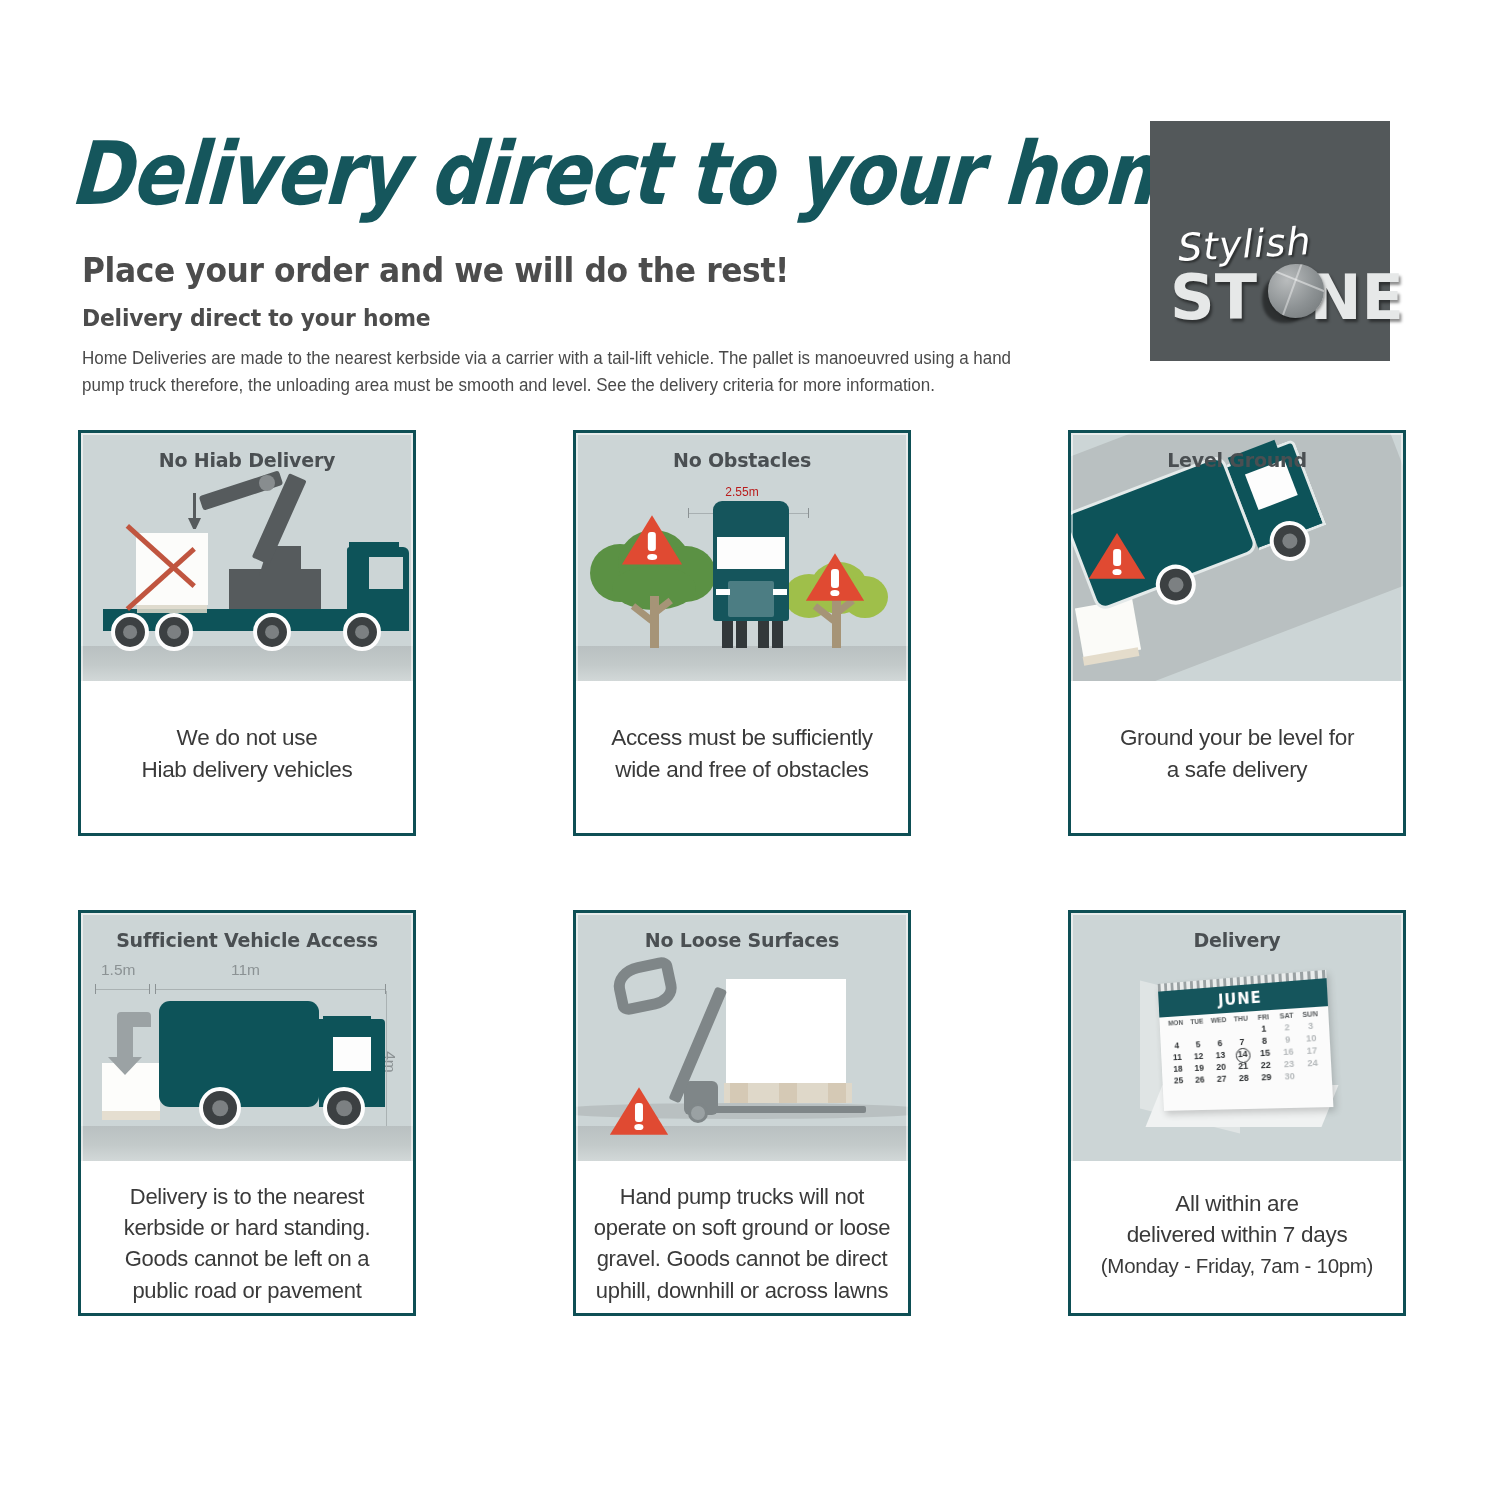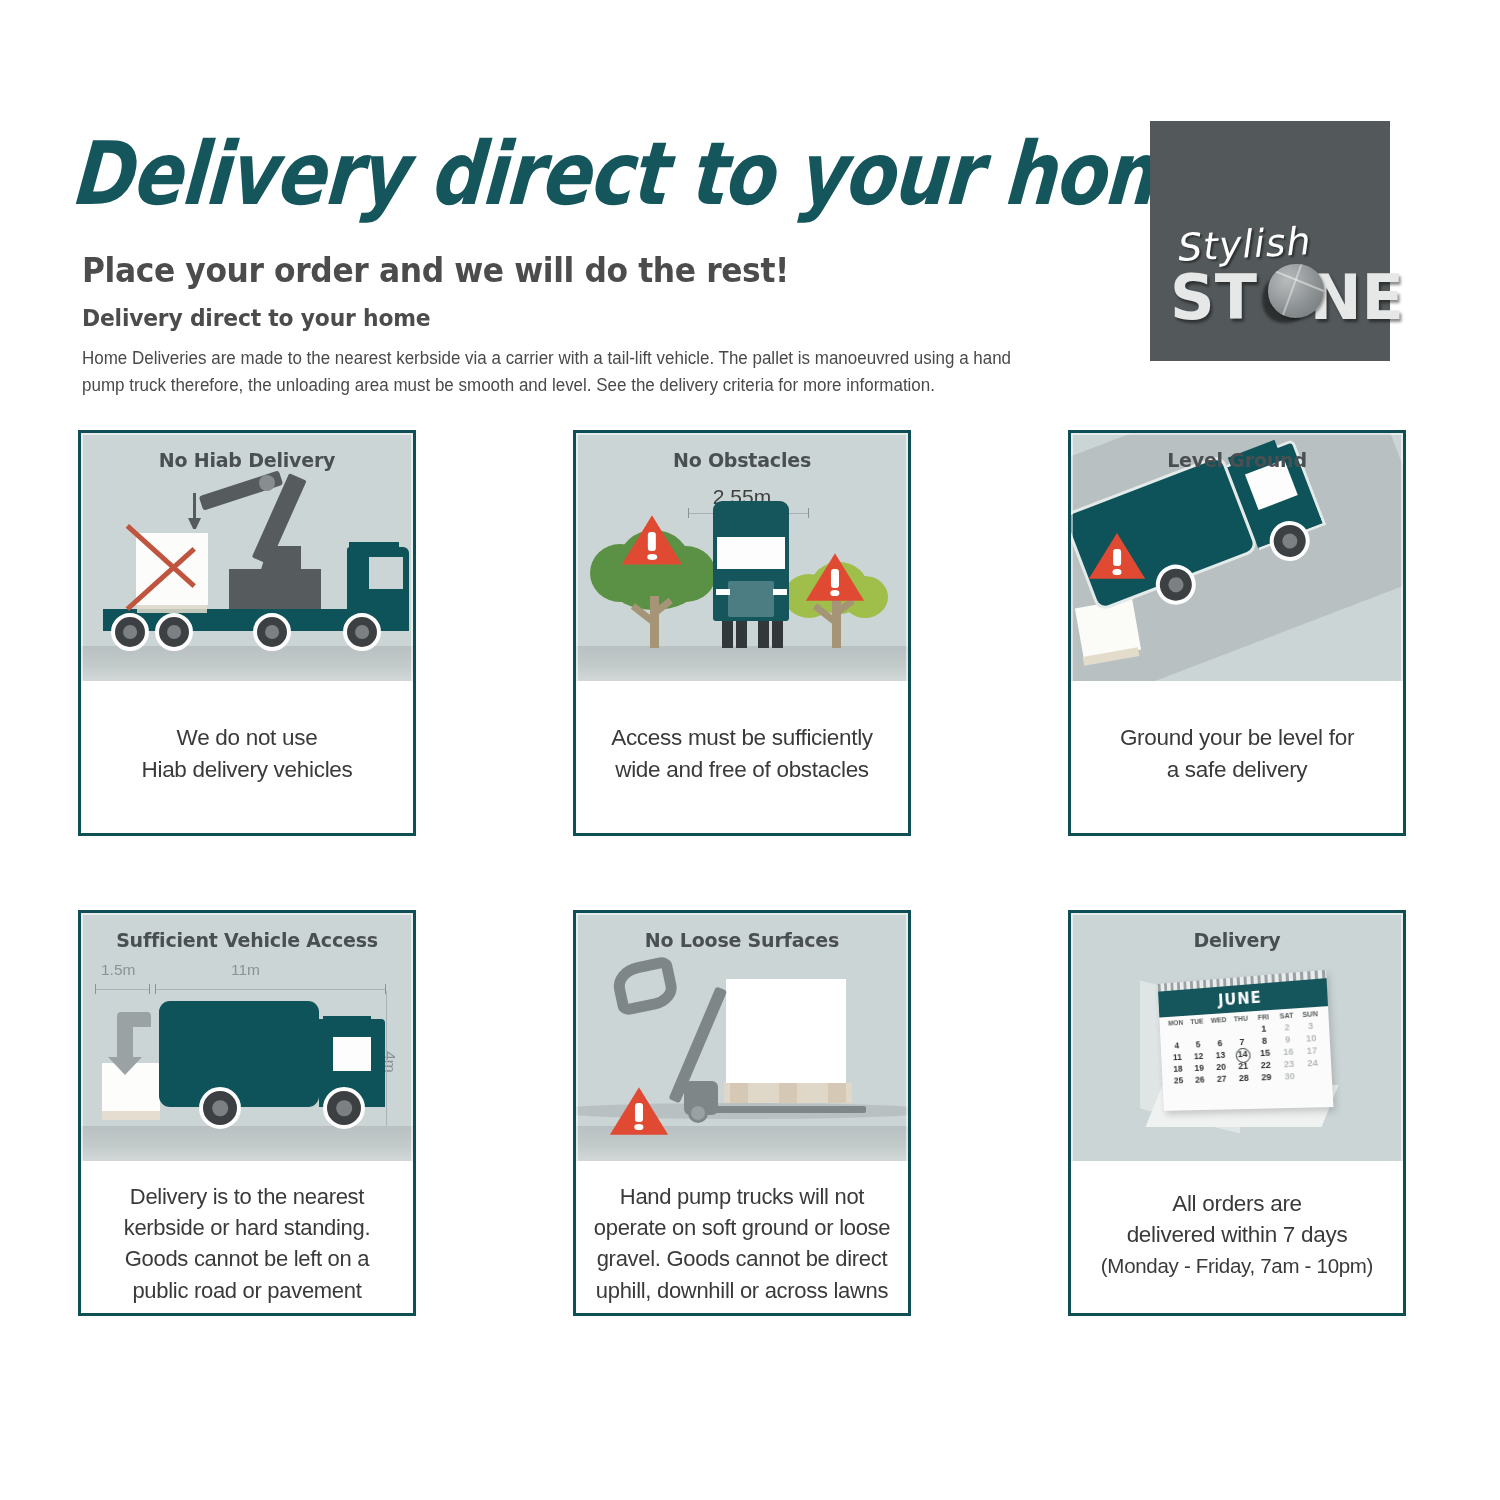--- a/index.html
+++ b/index.html
@@ -275,21 +275,21 @@
   .c1 .armjoint { position: absolute; left: 178px; bottom: 190px; width: 16px; height: 16px; border-radius: 50%; background: #888d8f; }
   .c1 .hookline { position: absolute; left: 112px; bottom: 160px; width: 3px; height: 28px; background: #565b5d; }
   .c1 .hook { position: absolute; left: 107px; bottom: 152px; width: 13px; height: 11px; background: #565b5d; clip-path: polygon(0 0, 100% 0, 60% 100%, 40% 100%); }
   .c1 .pallet { position: absolute; left: 55px; bottom: 76px; width: 72px; height: 72px; background: #fcfcfa; }
   .c1 .palletbase { position: absolute; left: 56px; bottom: 68px; width: 70px; height: 9px; background: #e2dccd; opacity: .85;}
   .c1 .cross1, .c1 .cross2 { position: absolute; left: 48px; bottom: 70px; width: 90px; height: 5px; background: #c0553f; }
   .c1 .cross1 { transform: rotate(-42deg); transform-origin: left bottom; }
   .c1 .cross2 { transform: rotate(42deg); transform-origin: left top; bottom: 152px; }
 
   
-  .c2 .dimtxt { position: absolute; left: 0; right: 0; top: 52px; text-align: center; font-size: 21px; color: #404040; font-family: "Liberation Sans", sans-serif; }
+  .c2 .dimtxt { position: absolute; left: 0; right: 0; top: 52px; text-align: center; font-size: 12px; color: #b91c1c; font-family: "Liberation Sans", sans-serif; }
   .c2 .dimline { position: absolute; left: 112px; top: 80px; width: 120px; height: 1px; background: #a8b0b2; }
   .c2 .dimtick { position: absolute; top: 75px; width: 1px; height: 10px; background: #8b9294; }
   .c2 .truckbody { position: absolute; left: 137px; bottom: 60px; width: 76px; height: 120px; background: #15555c; border-radius: 9px 9px 3px 3px; }
   .c2 .windshield { position: absolute; left: 141px; bottom: 112px; width: 68px; height: 32px; background: #fdfdfd; }
   .c2 .grille { position: absolute; left: 152px; bottom: 64px; width: 46px; height: 36px; background: #4c7d83; border-radius: 2px; }
   .c2 .lampL { position: absolute; left: 140px; bottom: 86px; width: 14px; height: 6px; background: #fff; }
   .c2 .lampR { position: absolute; left: 197px; bottom: 86px; width: 14px; height: 6px; background: #fff; }
   .c2 .legL { position: absolute; left: 146px; bottom: 33px; width: 11px; height: 30px; background: #32383a; }
   .c2 .legL2 { position: absolute; left: 160px; bottom: 33px; width: 11px; height: 30px; background: #32383a; }
   .c2 .legR { position: absolute; left: 182px; bottom: 33px; width: 11px; height: 30px; background: #32383a; }
@@ -611,21 +611,21 @@
                 <span>28</span>
                 <span>29</span>
                 <span class="dim">30</span>
                 <span class="dim"></span>
               </div>
           </div>
         </div>
       </div>
       <div class="caption">
         <div>
-          <span>All orders are</span><br>
+          <span>All within are</span><br>
           <span>delivered within 7 days</span><br>
           <span class="small">(Monday - Friday, 7am - 10pm)</span>
         </div>
       </div>
     </div>
 
   </div>
 </div>
 
 </body></html>

